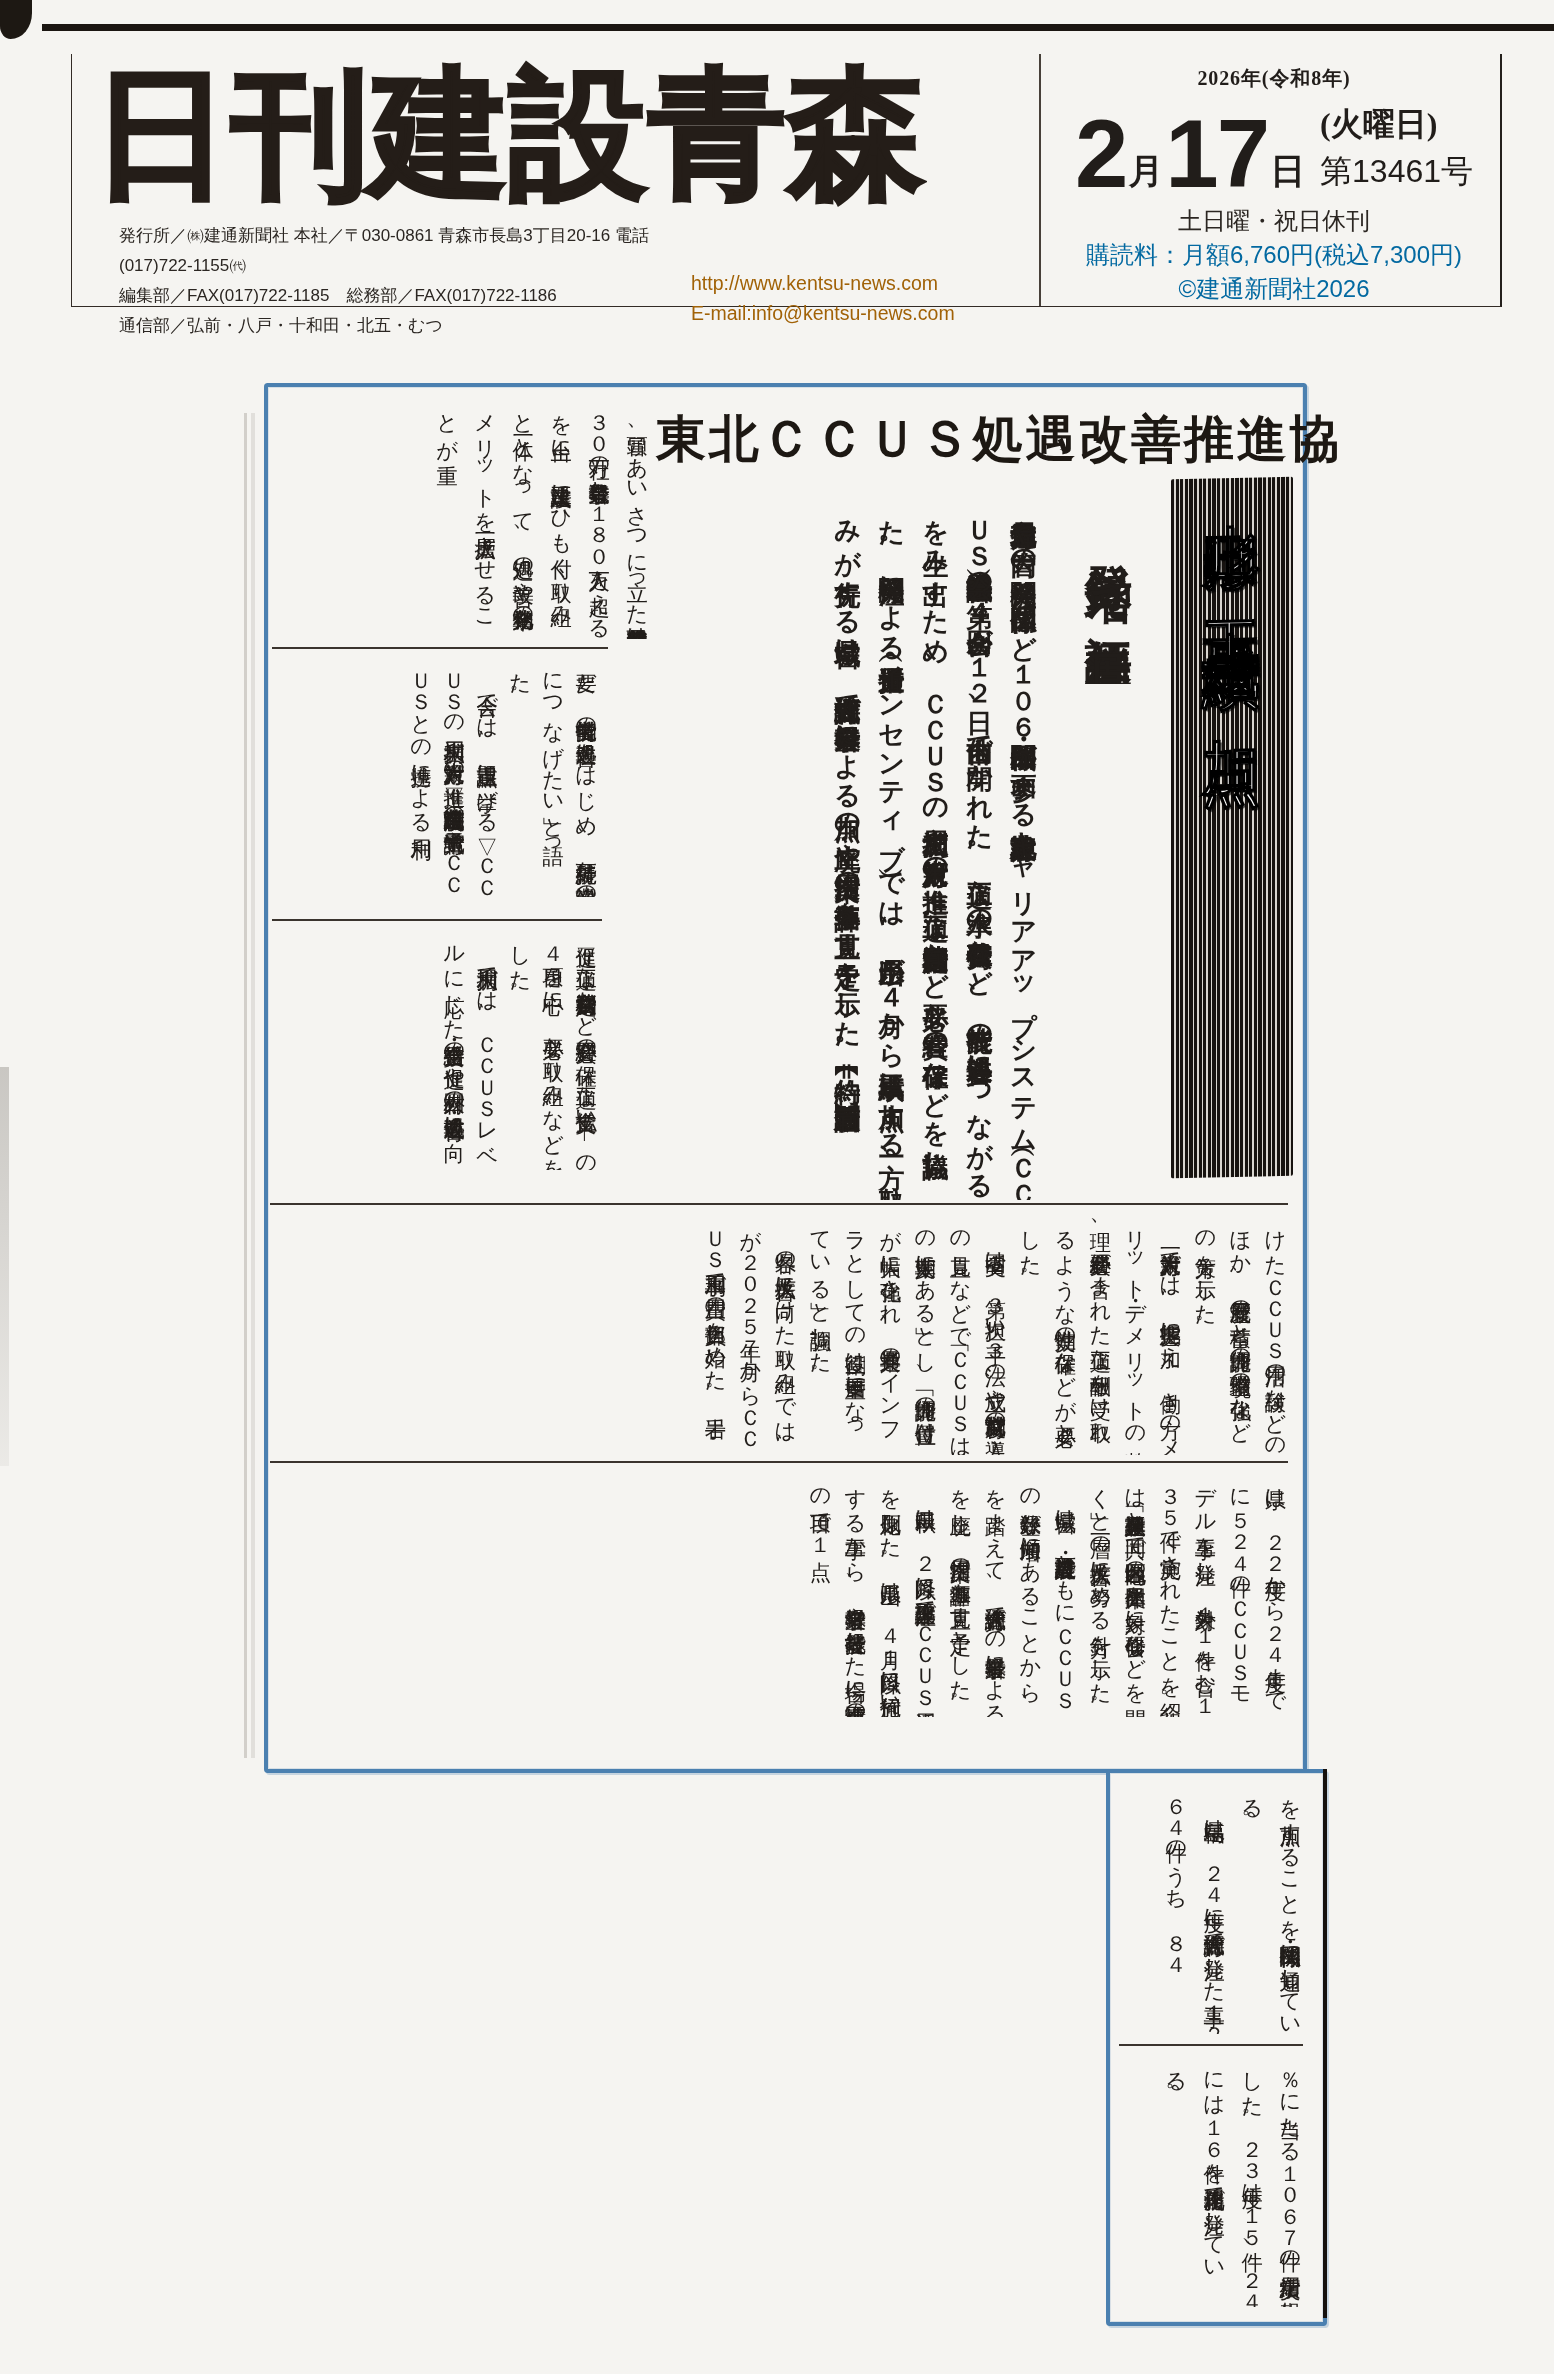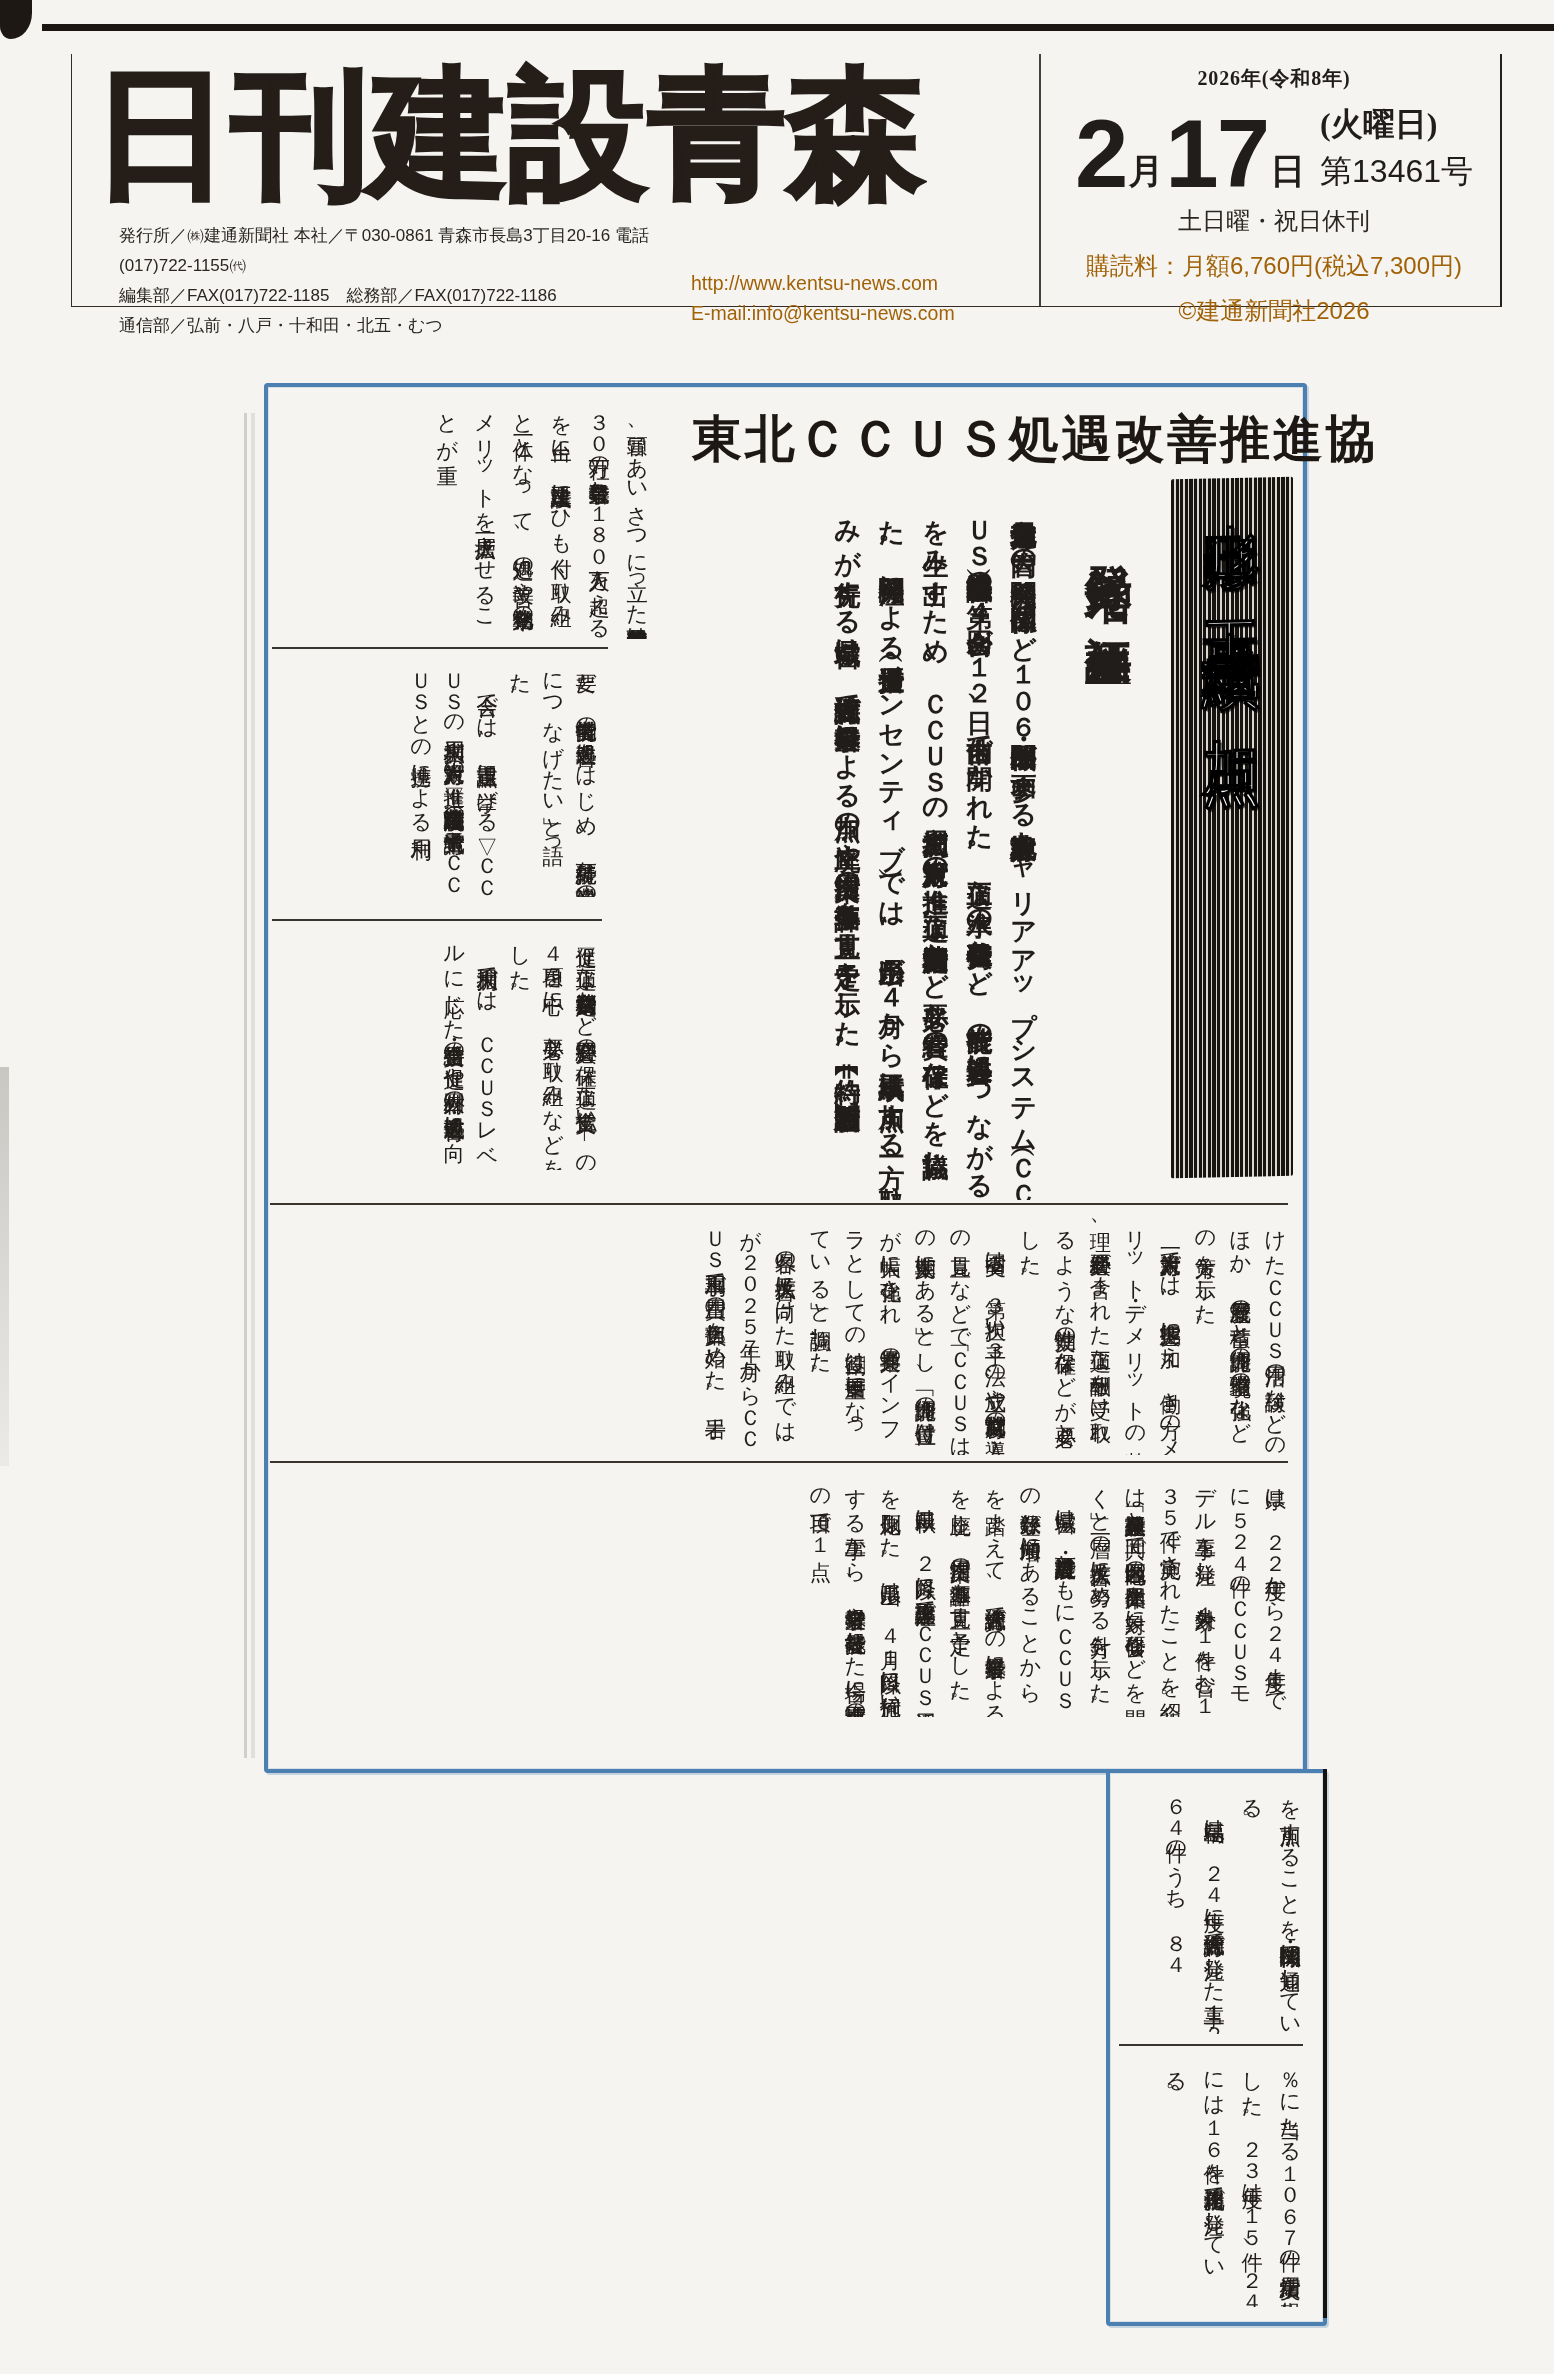--- a/index.html
+++ b/index.html
@@ -20,34 +20,34 @@
           font-size:19.5px;line-height:30px;color:#a16207;}
   .dateblock{left:1048px;top:65px;width:452px;text-align:center;}
   .dyear{font-size:20px;font-weight:bold;letter-spacing:0.9px;}
   .bigdate{display:flex;justify-content:center;align-items:flex-end;margin-top:5.6px;height:100px;}
   .bignum{font-family:"Liberation Sans",sans-serif;font-size:96px;font-weight:900;line-height:89px;letter-spacing:-1.9px;}
   .smallunit{font-size:35px;font-weight:bold;line-height:52px;margin:0 1.9px;}
   .dateright{text-align:left;margin-left:13px;line-height:41px;}
   .wkday{font-size:32px;font-weight:bold;}
   .issue{font-size:32px;font-family:"Liberation Sans",sans-serif;}
   .dnote{font-size:24px;margin-top:7.4px;font-family:"Liberation Sans",sans-serif;color:#2b2622;}
-  .dnote2{font-size:24px;margin-top:13px;font-family:"Liberation Sans",sans-serif;color:#a16207;}
+  .dnote2{font-size:24px;margin-top:2px;font-family:"Liberation Sans",sans-serif;color:#0369a1;}
   
   .artbox{left:264px;top:383px;width:1035px;height:1382px;background:#f5f4f1;
           border:4.6px solid #4b80b0;border-radius:3.7px;
           box-shadow:1.9px 1.9px 0 rgba(75,128,176,.28), inset 0 0 0 0.9px rgba(75,128,176,.18);}
   .contbox{left:1106px;top:1769px;width:213px;height:549px;background:#f5f4f1;
           border:4.6px solid #4b80b0;border-radius:3.7px;
           box-shadow:1.9px 1.9px 0 rgba(75,128,176,.28), inset 0 0 0 0.9px rgba(75,128,176,.18);}
   .vtext{writing-mode:vertical-rl;text-orientation:mixed;white-space:pre-line;overflow:hidden;
          font-family:"Liberation Serif",serif;color:#211d1a;}
   .body23{font-size:21.3px;}
   .rule{background:#3a342e;height:1.9px;}
   .kicker{font-family:"Liberation Sans",sans-serif;font-size:50px;font-weight:600;
-          letter-spacing:2.8px;color:#1d1813;white-space:nowrap;margin-left:36px;}
+          letter-spacing:2.8px;color:#1d1813;white-space:nowrap;}
   .revhead{background:repeating-linear-gradient(90deg,#171310 0 3.2px,#d9d6d0 3.2px 4.6px);
            display:flex;align-items:center;justify-content:center;transform:skewY(-1.2deg);
            border-radius:1.9px;}
   .revhead .vtext{font-family:"Liberation Sans",sans-serif;font-size:58px;font-weight:900;
            letter-spacing:10.2px;color:#ffffff;-webkit-text-stroke:1.4px #000;
            text-shadow:1.9px 1.9px 0.9px rgba(0,0,0,.65);line-height:121px;overflow:visible;}
   .subheadwrap{display:flex;flex-direction:column;align-items:center;}
   .region{font-size:38px;font-weight:bold;letter-spacing:7.4px;}
   .subhead{font-size:47px;font-weight:bold;letter-spacing:4.6px;margin-top:20.4px;}
   .lead{font-size:26px;font-weight:bold;line-height:44px;}

